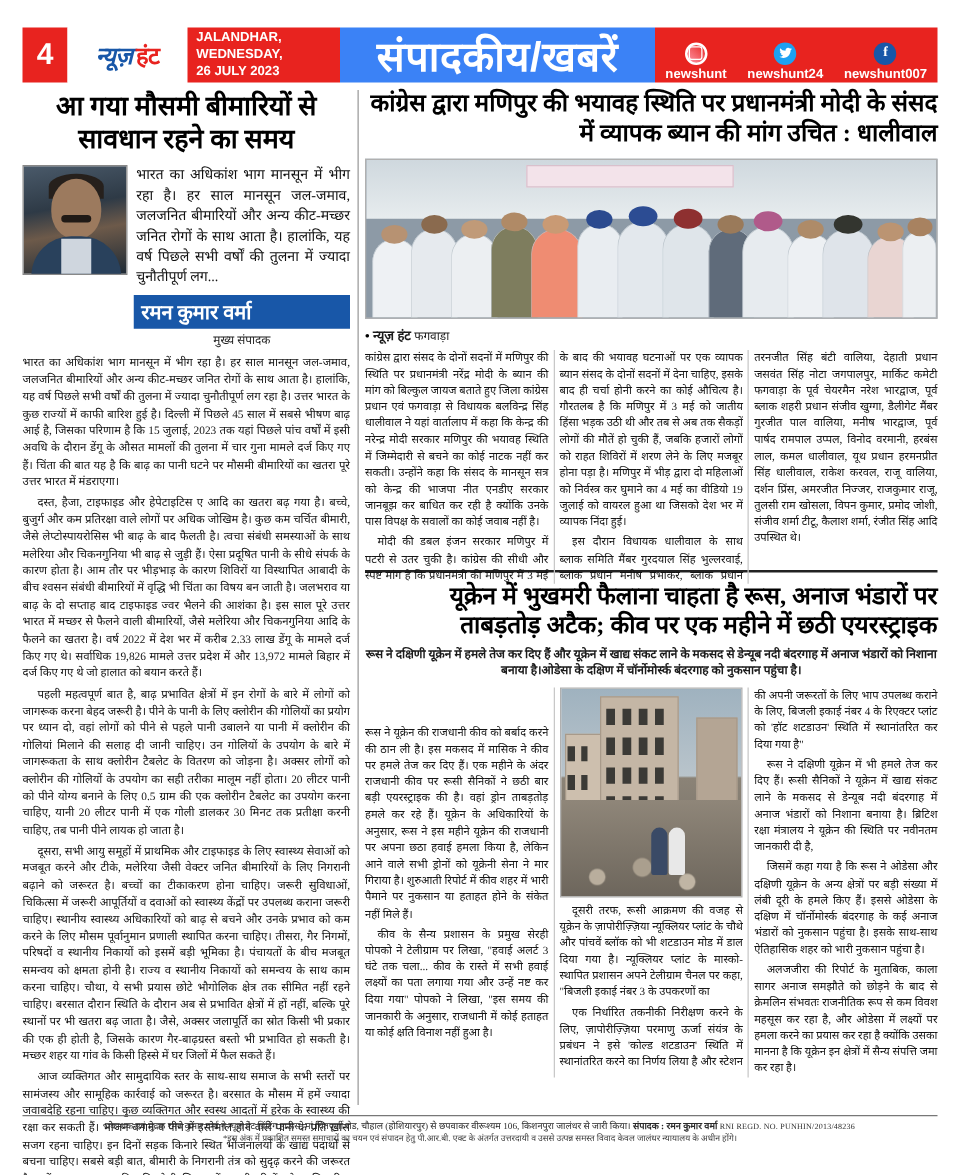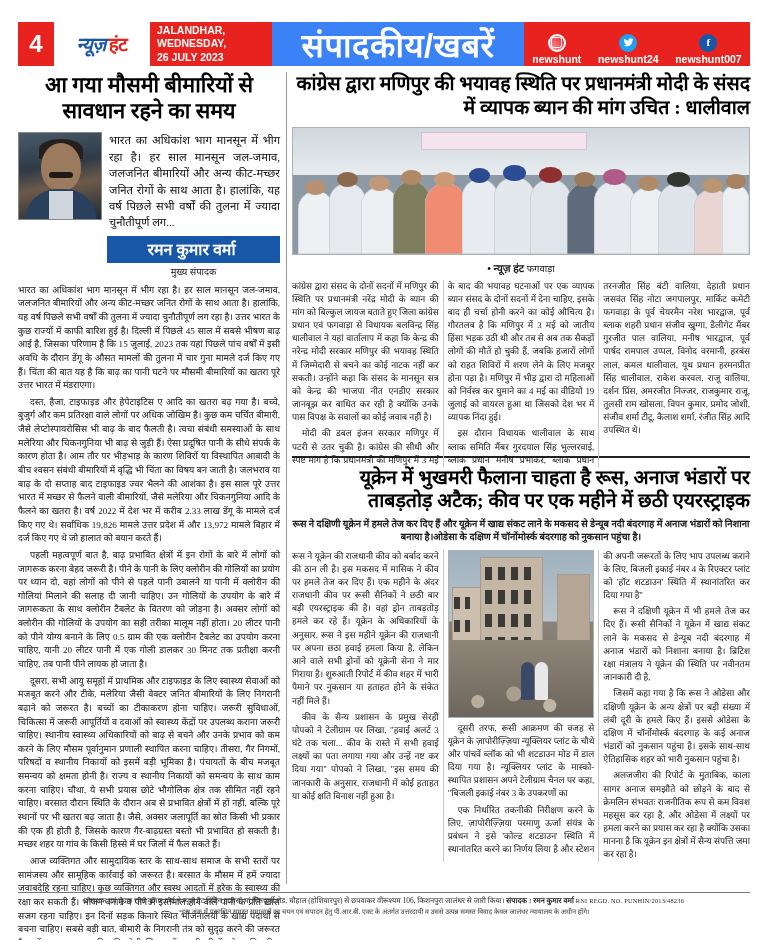--- a/index.html
+++ b/index.html
@@ -112,21 +112,21 @@
   .ed-photo .shirt {
     position: absolute; left: 30px; top: 58px; width: 24px; height: 30px;
     background: #cfd6de;
   }
   .ed-lead {
     font-size: 11.3px; line-height: 1.45; text-align: justify; color: #111;
     flex: 1 1 auto;
   }
   .author-bar {
     margin-top: 5px; margin-left: 89px;
-    background: #1857a8; color: #fff; text-align: center;
+    background: #1857a8; color: #fff; text-align: left;
     font-weight: bold; font-size: 16px; padding: 2px 10px 3px 6px;
     font-family: "Liberation Serif", serif;
   }
   .author-sub {
     margin-left: 89px; text-align: center; font-size: 9.5px;
     color: #222; margin-top: 2px; margin-bottom: 6px;
   }
   .body-2col {
     column-count: 1; font-size: 9.1px; line-height: 1.5;
     text-align: justify; color: #151515;
@@ -151,21 +151,21 @@
   }
   .crowd { position: absolute; left: 0; right: 0; bottom: 0; height: 80%; }
   .crowd .p {
     position: absolute; bottom: 0; border-radius: 22px 22px 0 0;
     background: #e9edf1; box-shadow: 0 0 0 0.5px #b9c2c9 inset;
   }
   .crowd .hd {
     position: absolute; border-radius: 50%;
   }
   .byline {
-    margin-top: 6px; font-size: 10.5px; font-weight: bold; text-align: center;
+    margin-top: 6px; font-size: 10.5px; font-weight: bold;
   }
   .byline .dot { color: #000; }
   .byline .src { font-weight: normal; font-size: 9.5px; }
   .cols3 {
     margin-top: 5px; column-count: 3; column-gap: 9px;
     column-rule: 0.5px solid #c8c8c8;
     font-size: 8.9px; line-height: 1.48; text-align: justify; color: #151515;
   }
   .cols3 p { margin: 0 0 3px 0; text-indent: 10px; }
   .cols3 p.first { text-indent: 0; }
@@ -178,21 +178,21 @@
   }
   .h2-sub {
     font-size: 9.6px; line-height: 1.4; text-align: center;
     font-weight: bold; color: #1a1a1a; margin-bottom: 6px;
   }
   .story2-body {
     column-count: 3; column-gap: 9px; column-rule: 0.5px solid #c8c8c8;
     font-size: 8.9px; line-height: 1.48; text-align: justify; color: #151515;
   }
   .story2-body p { margin: 0 0 3px 0; text-indent: 10px; }
-  .story2-body p.first { text-indent: 0; }
+  .story2-body p.first { text-indent: 0; margin-top: 30px; }
   .war-photo {
     width: 100%; height: 168px; margin: 0 0 4px 0;
     position: relative; overflow: hidden; border: 1px solid #b0b0b0;
     box-sizing: border-box;
     background: linear-gradient(#9fb2bf 0%, #b9c4cb 42%, #8b8377 43%, #6f6a60 100%);
     break-inside: avoid;
   }
   .war-photo .bldg {
     position: absolute; background: #cdbfae; border: 1px solid #a89a8a;
   }

